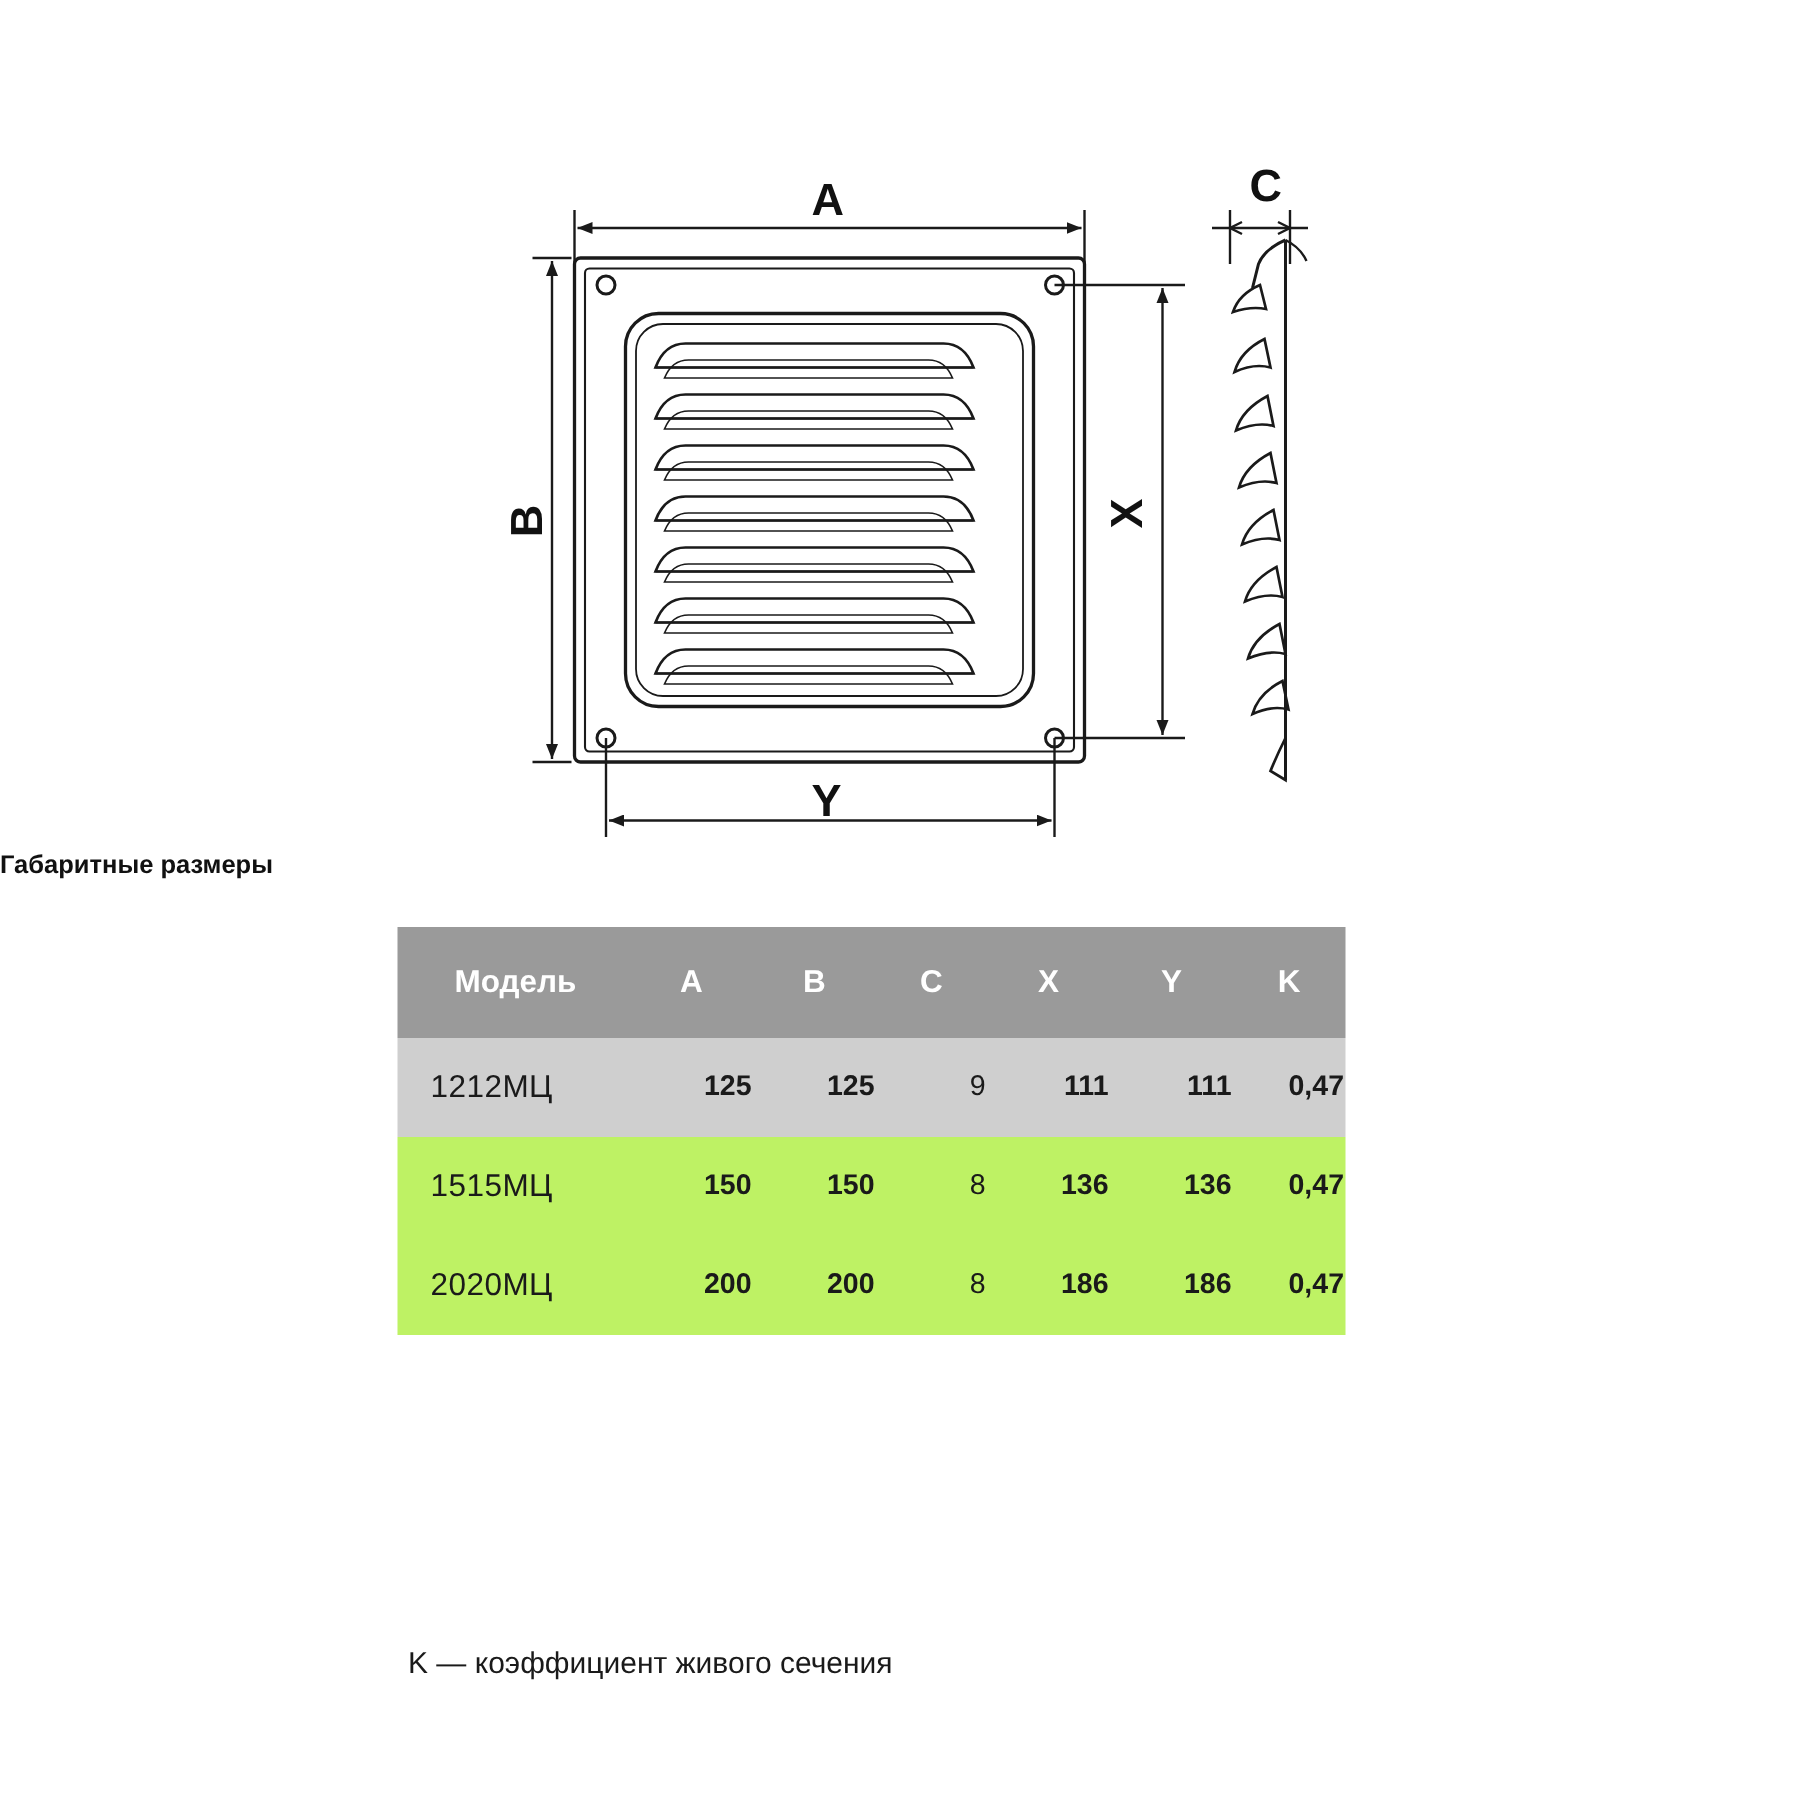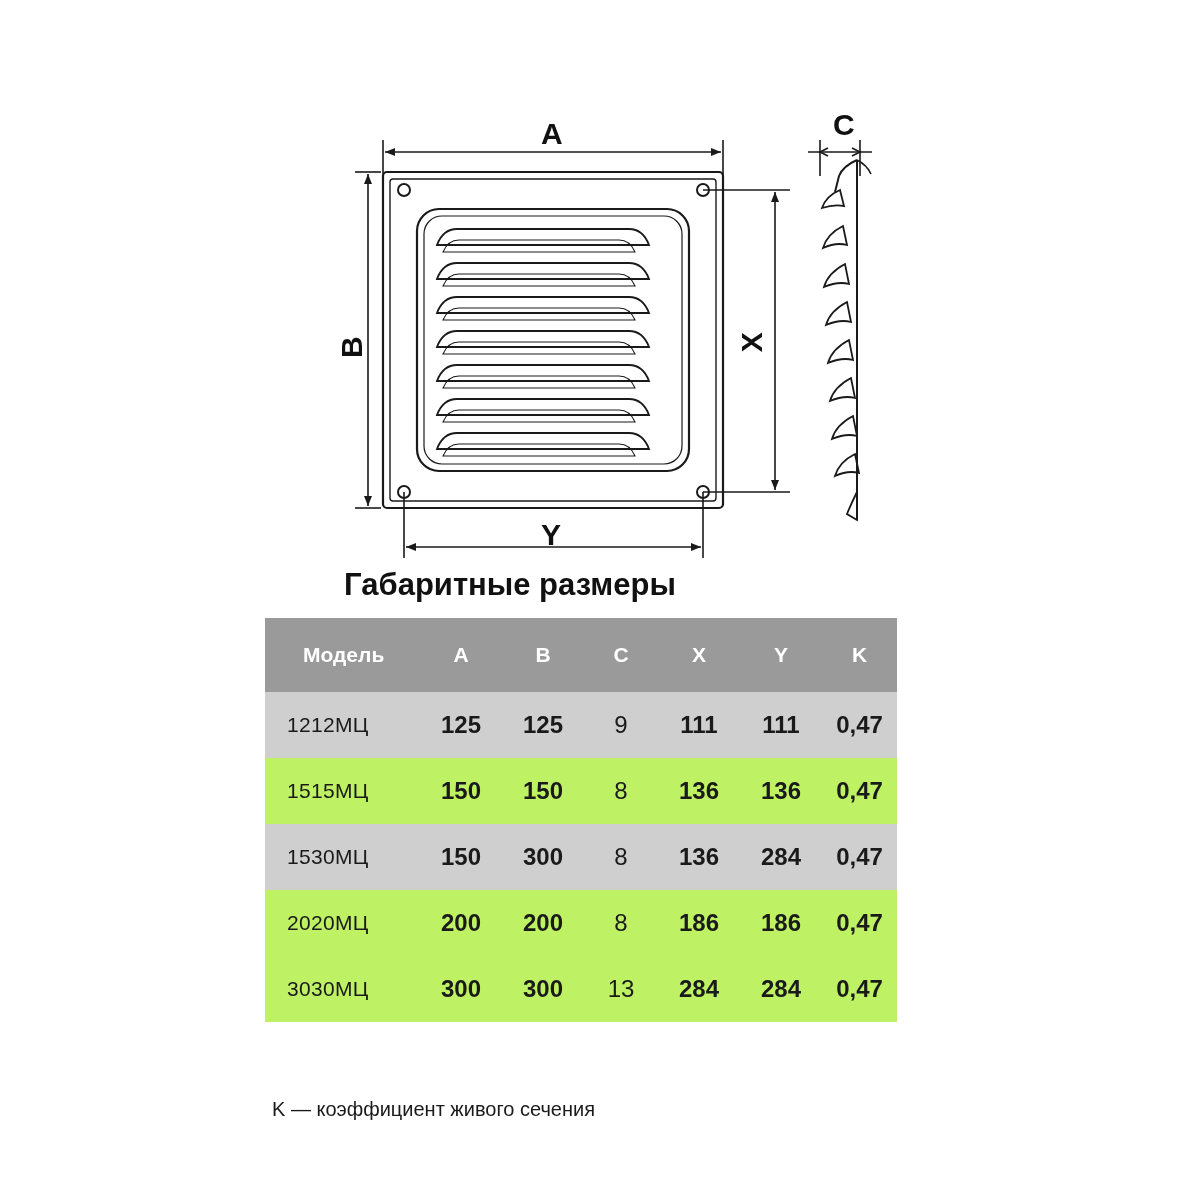--- a/index.html
+++ b/index.html
@@ -42,22 +42,22 @@
   #label-B { left: 341px; top: 330px; transform: rotate(-90deg); transform-origin: center; }
   #label-C { left: 833px; top: 108px; }
   #label-X { left: 742px; top: 325px; transform: rotate(-90deg); transform-origin: center; }
   #label-Y { left: 541px; top: 518px; }
 
   .caption {
     position: absolute;
     top: 567px;
     left: 0;
     width: 1020px;
-    text-align: center;
-    font-size: 31px;
+    text-align: left;
+    font-size: 17px;
     font-weight: bold;
     color: #111;
   }
 
   
   .table-wrap {
     position: absolute;
     left: 265px;
     top: 618px;
     width: 632px;
@@ -76,23 +76,23 @@
     text-align: center;
     vertical-align: middle;
     margin-top: 48px;
   }
   table.spec th.model-col {
     text-align: left;
     padding-left: 38px;
   }
   table.spec td {
     height: 64px;
-    text-align: center;
+    text-align: right;
     vertical-align: middle;
-    font-size: 24px;
+    font-size: 19px;
     color: #1a1a1a;
   }
   table.spec td.model-cell {
     text-align: left;
     padding-left: 22px;
     font-weight: normal;
     font-size: 21px;
     letter-spacing: 0.3px;
   }
   table.spec td.val {
@@ -277,46 +277,28 @@
         </tr>
         <tr class="plain">
           <td class="model-cell">1515МЦ</td>
           <td class="val">150</td>
           <td class="val">150</td>
           <td>8</td>
           <td class="val">136</td>
           <td class="val">136</td>
           <td class="val">0,47</td>
         </tr>
-        <tr class="shaded">
-          <td class="model-cell">1530МЦ</td>
-          <td class="val">150</td>
-          <td class="val">300</td>
-          <td>8</td>
-          <td class="val">136</td>
-          <td class="val">284</td>
-          <td class="val">0,47</td>
-        </tr>
         <tr class="plain">
           <td class="model-cell">2020МЦ</td>
           <td class="val">200</td>
           <td class="val">200</td>
           <td>8</td>
           <td class="val">186</td>
           <td class="val">186</td>
           <td class="val">0,47</td>
         </tr>
-        <tr class="plain">
-          <td class="model-cell">3030МЦ</td>
-          <td class="val">300</td>
-          <td class="val">300</td>
-          <td>13</td>
-          <td class="val">284</td>
-          <td class="val">284</td>
-          <td class="val">0,47</td>
-        </tr>
       </tbody>
     </table>
   </div>
 
   <div class="footnote">K — коэффициент живого сечения</div>
 
 </div>
 
 </body></html>

